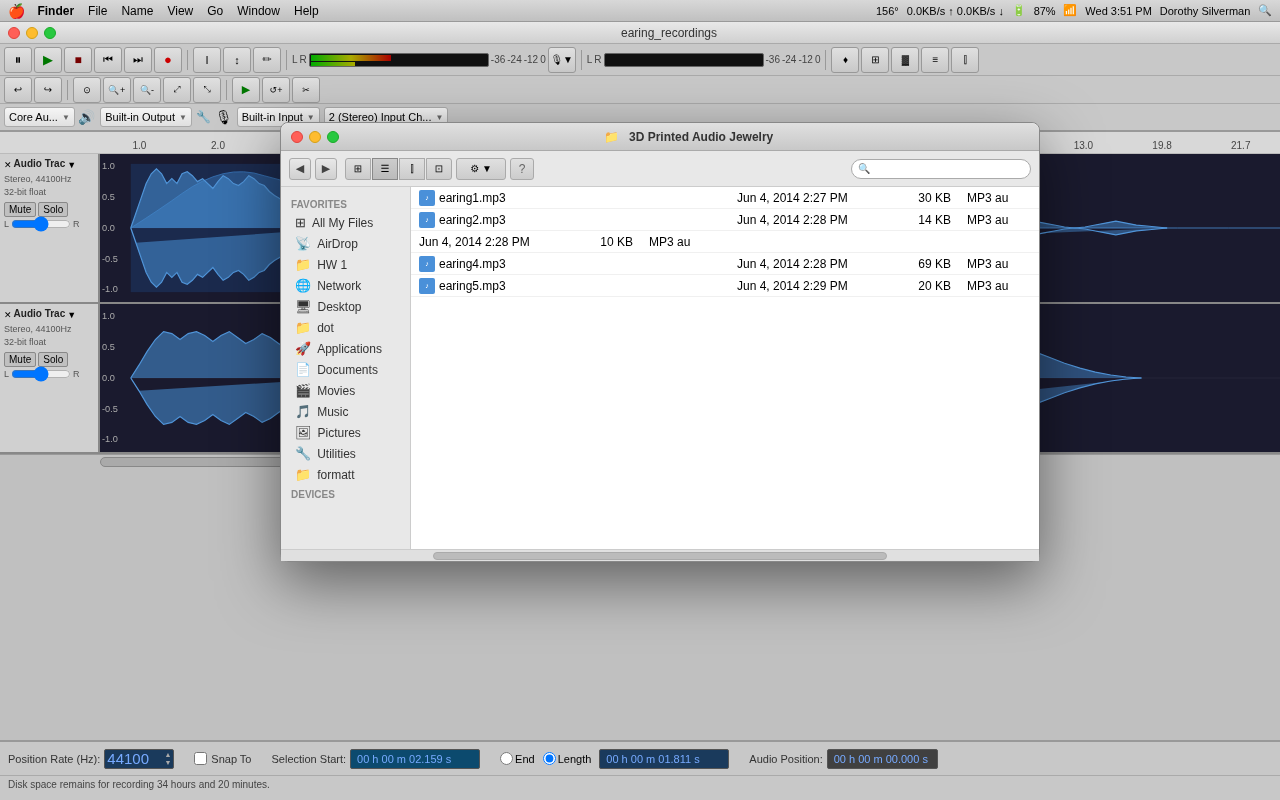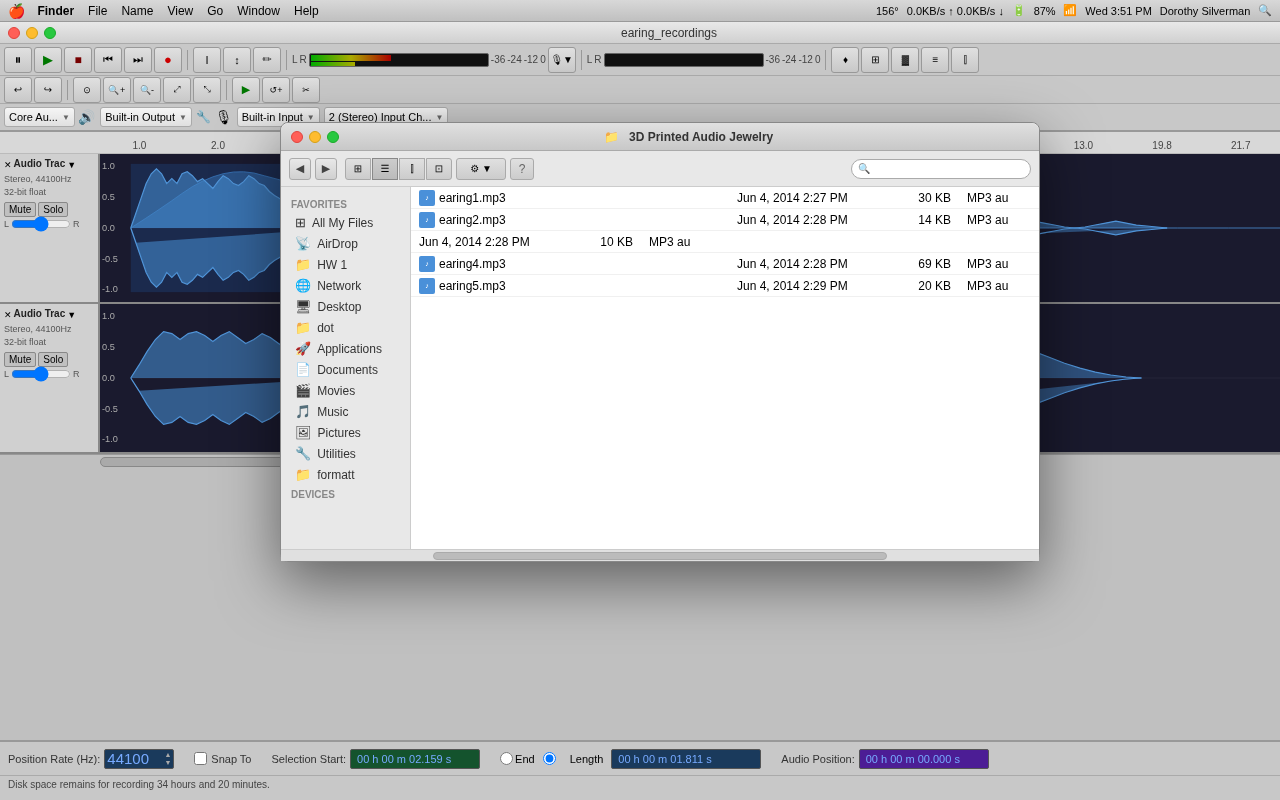--- a/index.html
+++ b/index.html
@@ -777,40 +777,40 @@
               </div>
             </div>
           </div>
         </div>
         <div class="status-group">
           <input type="checkbox" style="">
           <span class="status-label">Snap To</span>
         </div>
         <div class="status-group">
           <span class="status-label">Selection Start:</span>
-          <div style="background:#14532d;color:#7af;border:1px solid #555;border-radius:2px;padding:1px 6px;font-size:11px;height:20px;display:flex;align-items:center;width:130px;">
+          <div style="background:#0c4a6e;color:#7af;border:1px solid #555;border-radius:2px;padding:1px 6px;font-size:11px;height:20px;display:flex;align-items:center;width:130px;">
             <span>00 h 00 m 02.159 s</span>
           </div>
         </div>
         <div class="status-group">
           <label style="display:flex;align-items:center;gap:2px;font-size:11px;">
             <input type="radio" name="endlen" style="">
             <span>End</span>
           </label>
-          <label style="display:flex;align-items:center;gap:14px;font-size:11px;margin-left:4px;">
+          <label style="display:flex;align-items:center;gap:2px;font-size:11px;margin-left:4px;">
             <input type="radio" name="endlen" checked="" style="">
             <span>Length</span>
           </label>
-          <div style="background:#1a3a5c;color:#7af;border:1px solid #555;border-radius:2px;padding:1px 6px;font-size:11px;height:20px;display:flex;align-items:center;width:150px;margin-left:4px;">
+          <div style="background:#1a3a5c;color:#7af;border:1px solid #555;border-radius:2px;padding:1px 6px;font-size:11px;height:20px;display:flex;align-items:center;width:130px;margin-left:4px;">
             <span>00 h 00 m 01.811 s</span>
           </div>
         </div>
         <div class="status-group">
           <span class="status-label">Audio Position:</span>
-          <div style="background:#4c1d95;color:#7af;border:1px solid #555;border-radius:2px;padding:1px 6px;font-size:11px;height:20px;display:flex;align-items:center;width:130px;">
+          <div style="background:#404040;color:#7af;border:1px solid #555;border-radius:2px;padding:1px 6px;font-size:11px;height:20px;display:flex;align-items:center;width:111px;">
             <span>00 h 00 m 00.000 s</span>
           </div>
         </div>
       </div>
       <div class="status-row2">
         <span>Disk space remains for recording 34 hours and 20 minutes.</span>
       </div>
     </div>
   </div>
 

